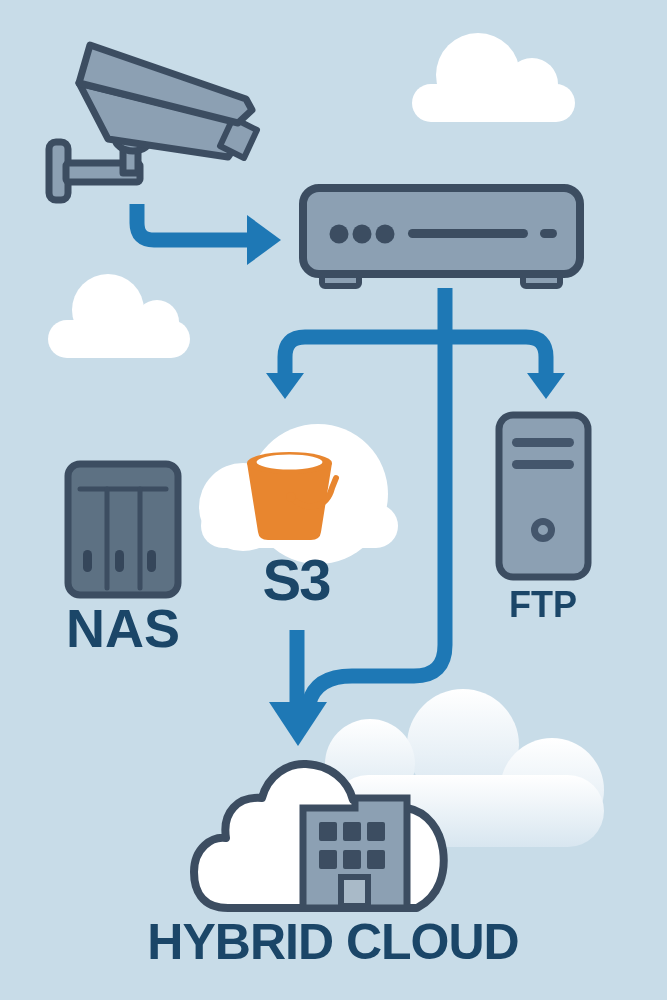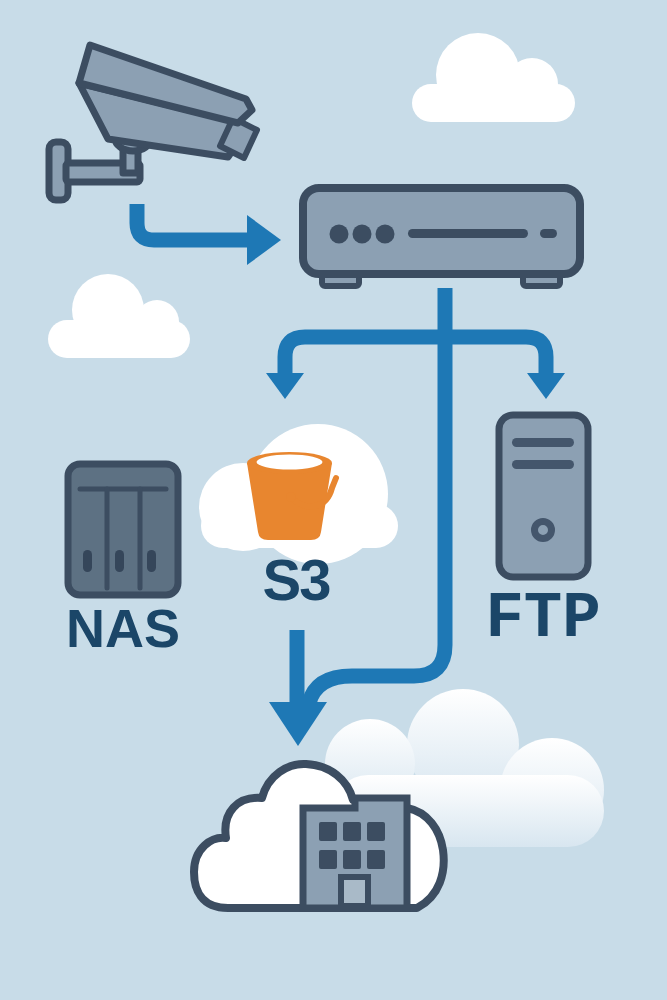--- a/index.html
+++ b/index.html
@@ -19,21 +19,21 @@
     position: absolute;
     color: var(--label, #1b4668);
     font-weight: 700;
     text-align: center;
     line-height: 1;
     white-space: nowrap;
     user-select: none;
   }
   .lbl-nas  { left: 23px;  top: 601px; width: 200px; font-size: 54px; }
   .lbl-s3   { left: 196px; top: 551px; width: 200px; font-size: 58px; letter-spacing: -2px; }
-  .lbl-ftp  { left: 443px; top: 587px; width: 200px; font-size: 64px; font-family: Liberation Mono, monospace; }
+  .lbl-ftp  { left: 443px; top: 587px; width: 200px; font-size: 36px; }
   .lbl-hybrid { left: 33px; top: 917px; width: 600px; font-size: 50px; letter-spacing: -1px; }
 </style>
 </head>
 <body>
 
 <div class="stage">
 
   <svg width="667" height="1000" viewBox="0 0 667 1000">
     <defs>
       <linearGradient id="farCloudGrad" x1="0" y1="0" x2="0" y2="1">
@@ -157,13 +157,14 @@
         <rect x="343" y="850" width="18" height="19" rx="2"></rect>
         <rect x="367" y="850" width="18" height="19" rx="2"></rect>
       </g>
       <rect x="341" y="877" width="27" height="29" fill="var(--door,#a9bac8)" stroke="var(--outline,#3c4d61)" stroke-width="6"></rect>
     </g>
   </svg>
 
   <div class="lbl lbl-nas">NAS</div>
   <div class="lbl lbl-s3">S3</div>
   <div class="lbl lbl-ftp">FTP</div>
+  <div class="lbl lbl-hybrid">HYBRID CLOUD</div>
 </div>
 
 </body></html>

